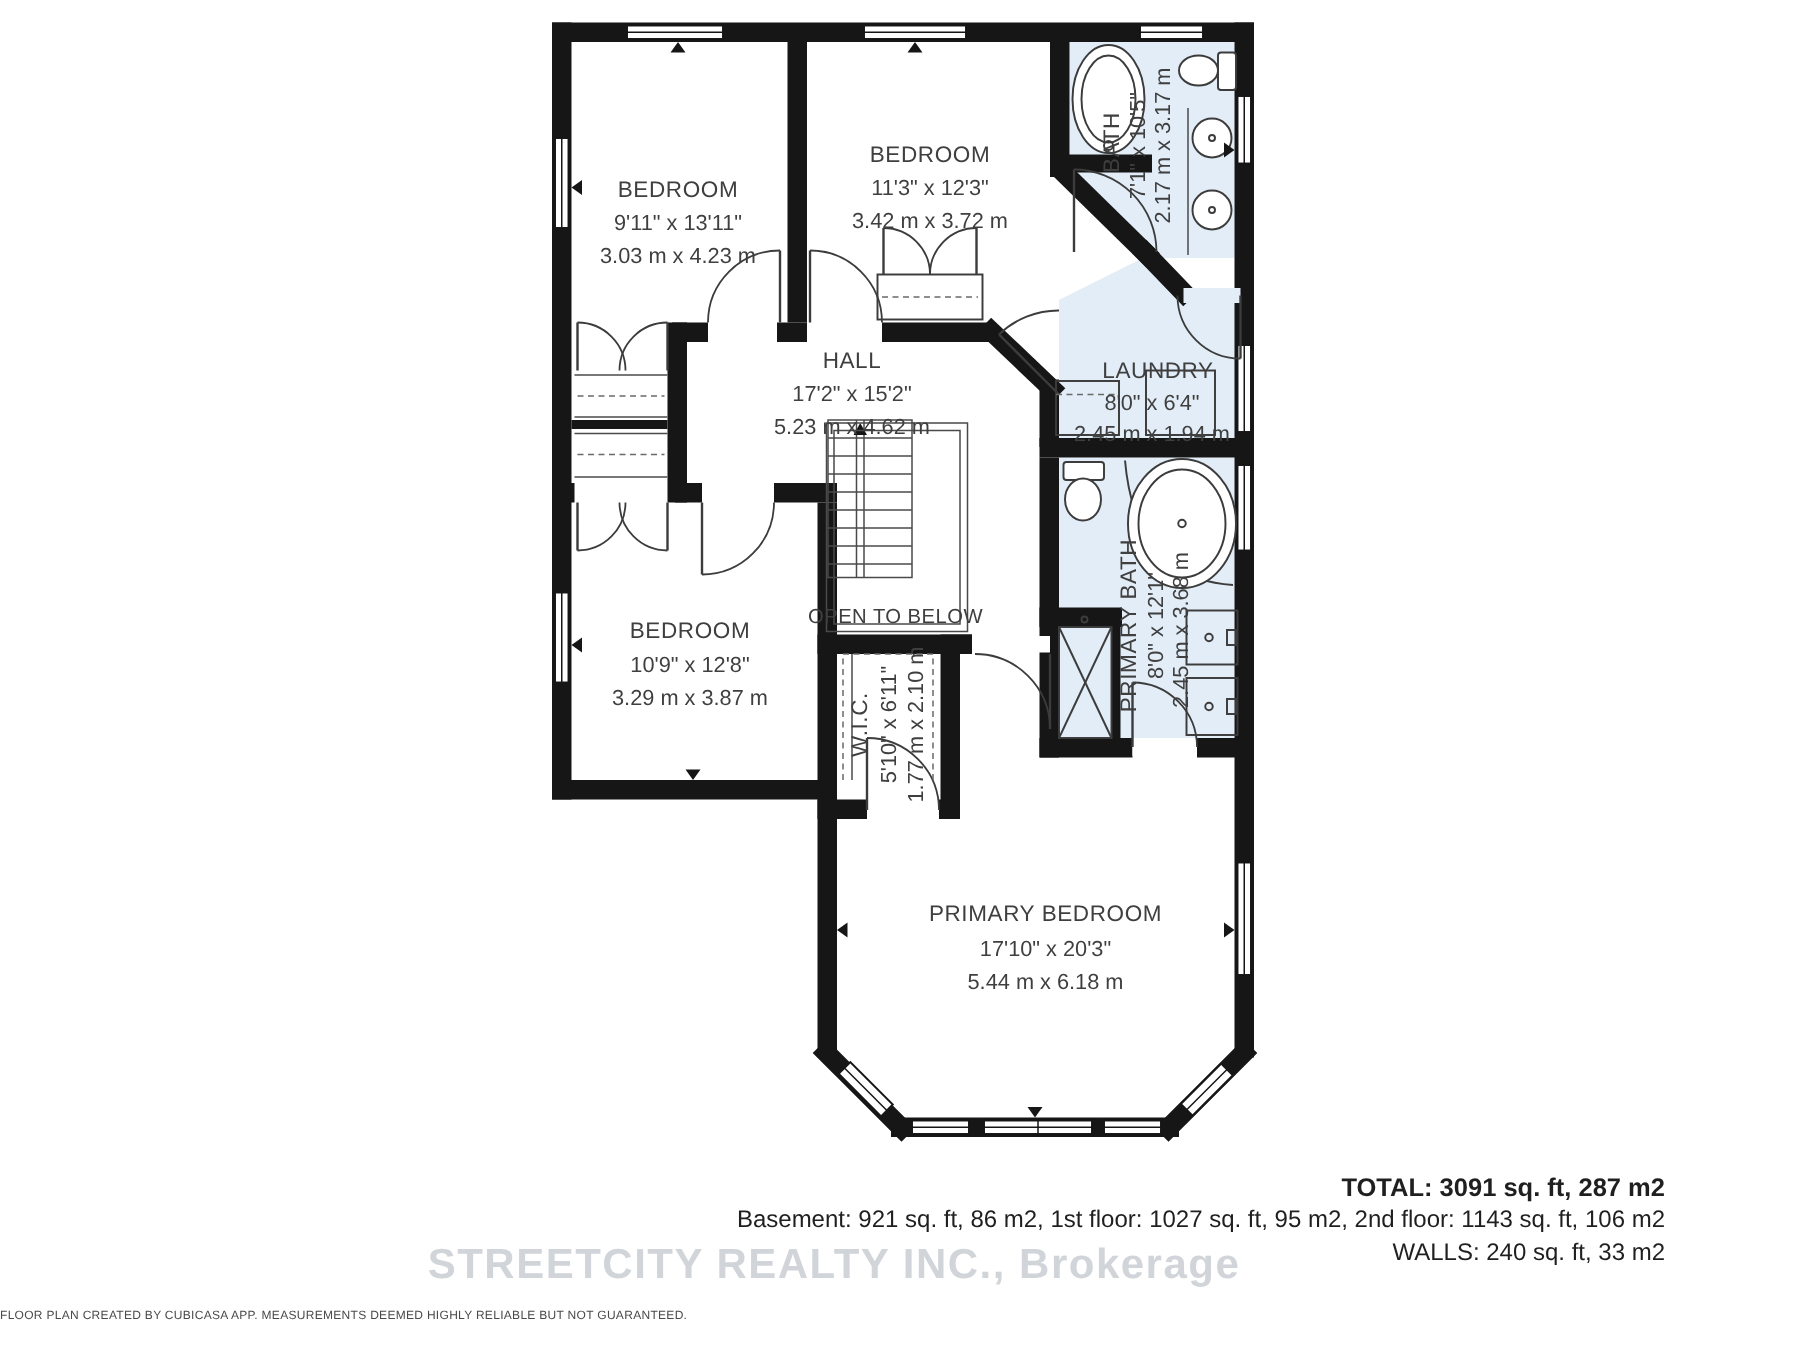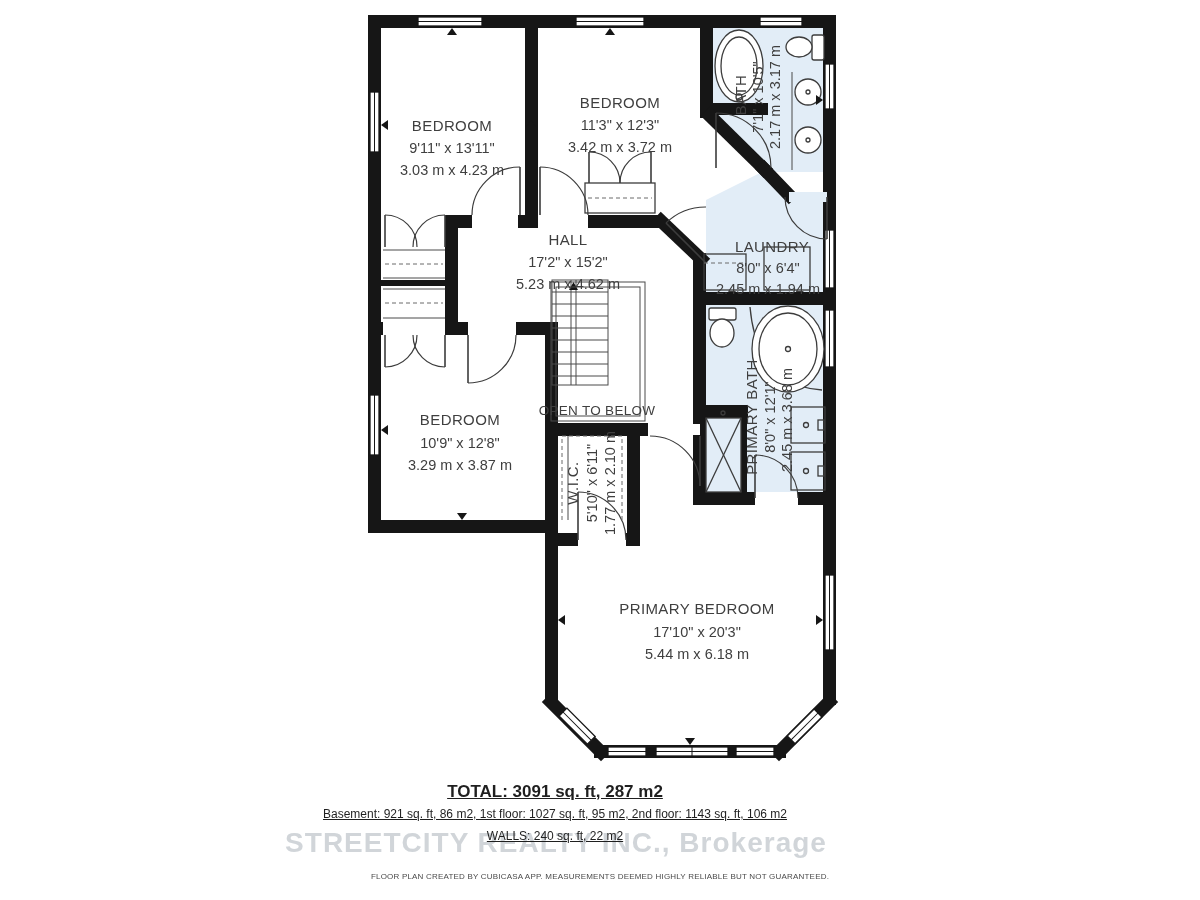--- a/index.html
+++ b/index.html
@@ -3,26 +3,26 @@
 <meta charset="utf-8">
 <style>
   html,body{margin:0;padding:0;background:#ffffff;}
   body{width:1200px;height:900px;position:relative;font-family:"Liberation Sans",sans-serif;}
   #plan-wrap{position:absolute;left:0;top:0;width:1200px;height:900px;}
   svg{display:block;}
   svg text{fill:#3f3f3f;}
   .room-name{font-size:15px;letter-spacing:.4px;}
   .room-dim{font-size:14.5px;}
   .otb{font-size:13.5px;letter-spacing:.3px;}
-  .summary{position:absolute;left:0;top:781px;width:1110px;text-align:center;color:#1f1f1f;line-height:22px;z-index:2;text-decoration:underline;}
+  .summary{position:absolute;left:0;top:781px;width:1110px;text-align:right;color:#1f1f1f;line-height:22px;z-index:2;}
   .summary .l1{font-weight:bold;font-size:17px;}
-  .summary .l{font-size:12px;}
+  .summary .l{font-size:16px;}
   .watermark{position:absolute;left:0;top:827px;width:1112px;text-align:center;
     font-size:28px;font-weight:600;color:#9aa4ad;opacity:.45;letter-spacing:1px;z-index:1;}
-  .disclaimer{position:absolute;left:0;top:872px;width:1200px;text-align:center;
+  .disclaimer{position:absolute;left:0;top:872px;width:1200px;text-align:left;
     font-size:8px;color:#4a4a4a;letter-spacing:.2px;z-index:2;}
   .wall{fill:#161616;}
   .wline{stroke:#161616;stroke-width:13;stroke-linecap:square;}
   .fix{stroke:#3c3c3c;stroke-width:1.3;fill:#ffffff;}
   .fixn{stroke:#3c3c3c;stroke-width:1.3;fill:none;}
   .thin{stroke:#4a4a4a;stroke-width:1;fill:none;}
   .dash{stroke:#6a6a6a;stroke-width:1;fill:none;stroke-dasharray:4 3;}
   .door{stroke:#3c3c3c;stroke-width:1.2;fill:none;}
   .leaf{stroke:#3c3c3c;stroke-width:1.6;}
   .win{fill:#ffffff;stroke:#161616;stroke-width:1.3;}
@@ -346,16 +346,16 @@
     <text class="room-dim" x="697" y="659">5.44 m x 6.18 m</text>
   </g>
 </svg>
 </div>
 
 <div class="watermark">STREETCITY REALTY INC., Brokerage</div>
 
 <div class="summary">
   <div class="l1">TOTAL: 3091 sq. ft, 287 m2</div>
   <div class="l">Basement: 921 sq. ft, 86 m2, 1st floor: 1027 sq. ft, 95 m2, 2nd floor: 1143 sq. ft, 106 m2</div>
-  <div class="l">WALLS: 240 sq. ft, 22 m2</div>
+  <div class="l">WALLS: 240 sq. ft, 33 m2</div>
 </div>
 
 <div class="disclaimer">FLOOR PLAN CREATED BY CUBICASA APP. MEASUREMENTS DEEMED HIGHLY RELIABLE BUT NOT GUARANTEED.</div>
 
 </body></html>

